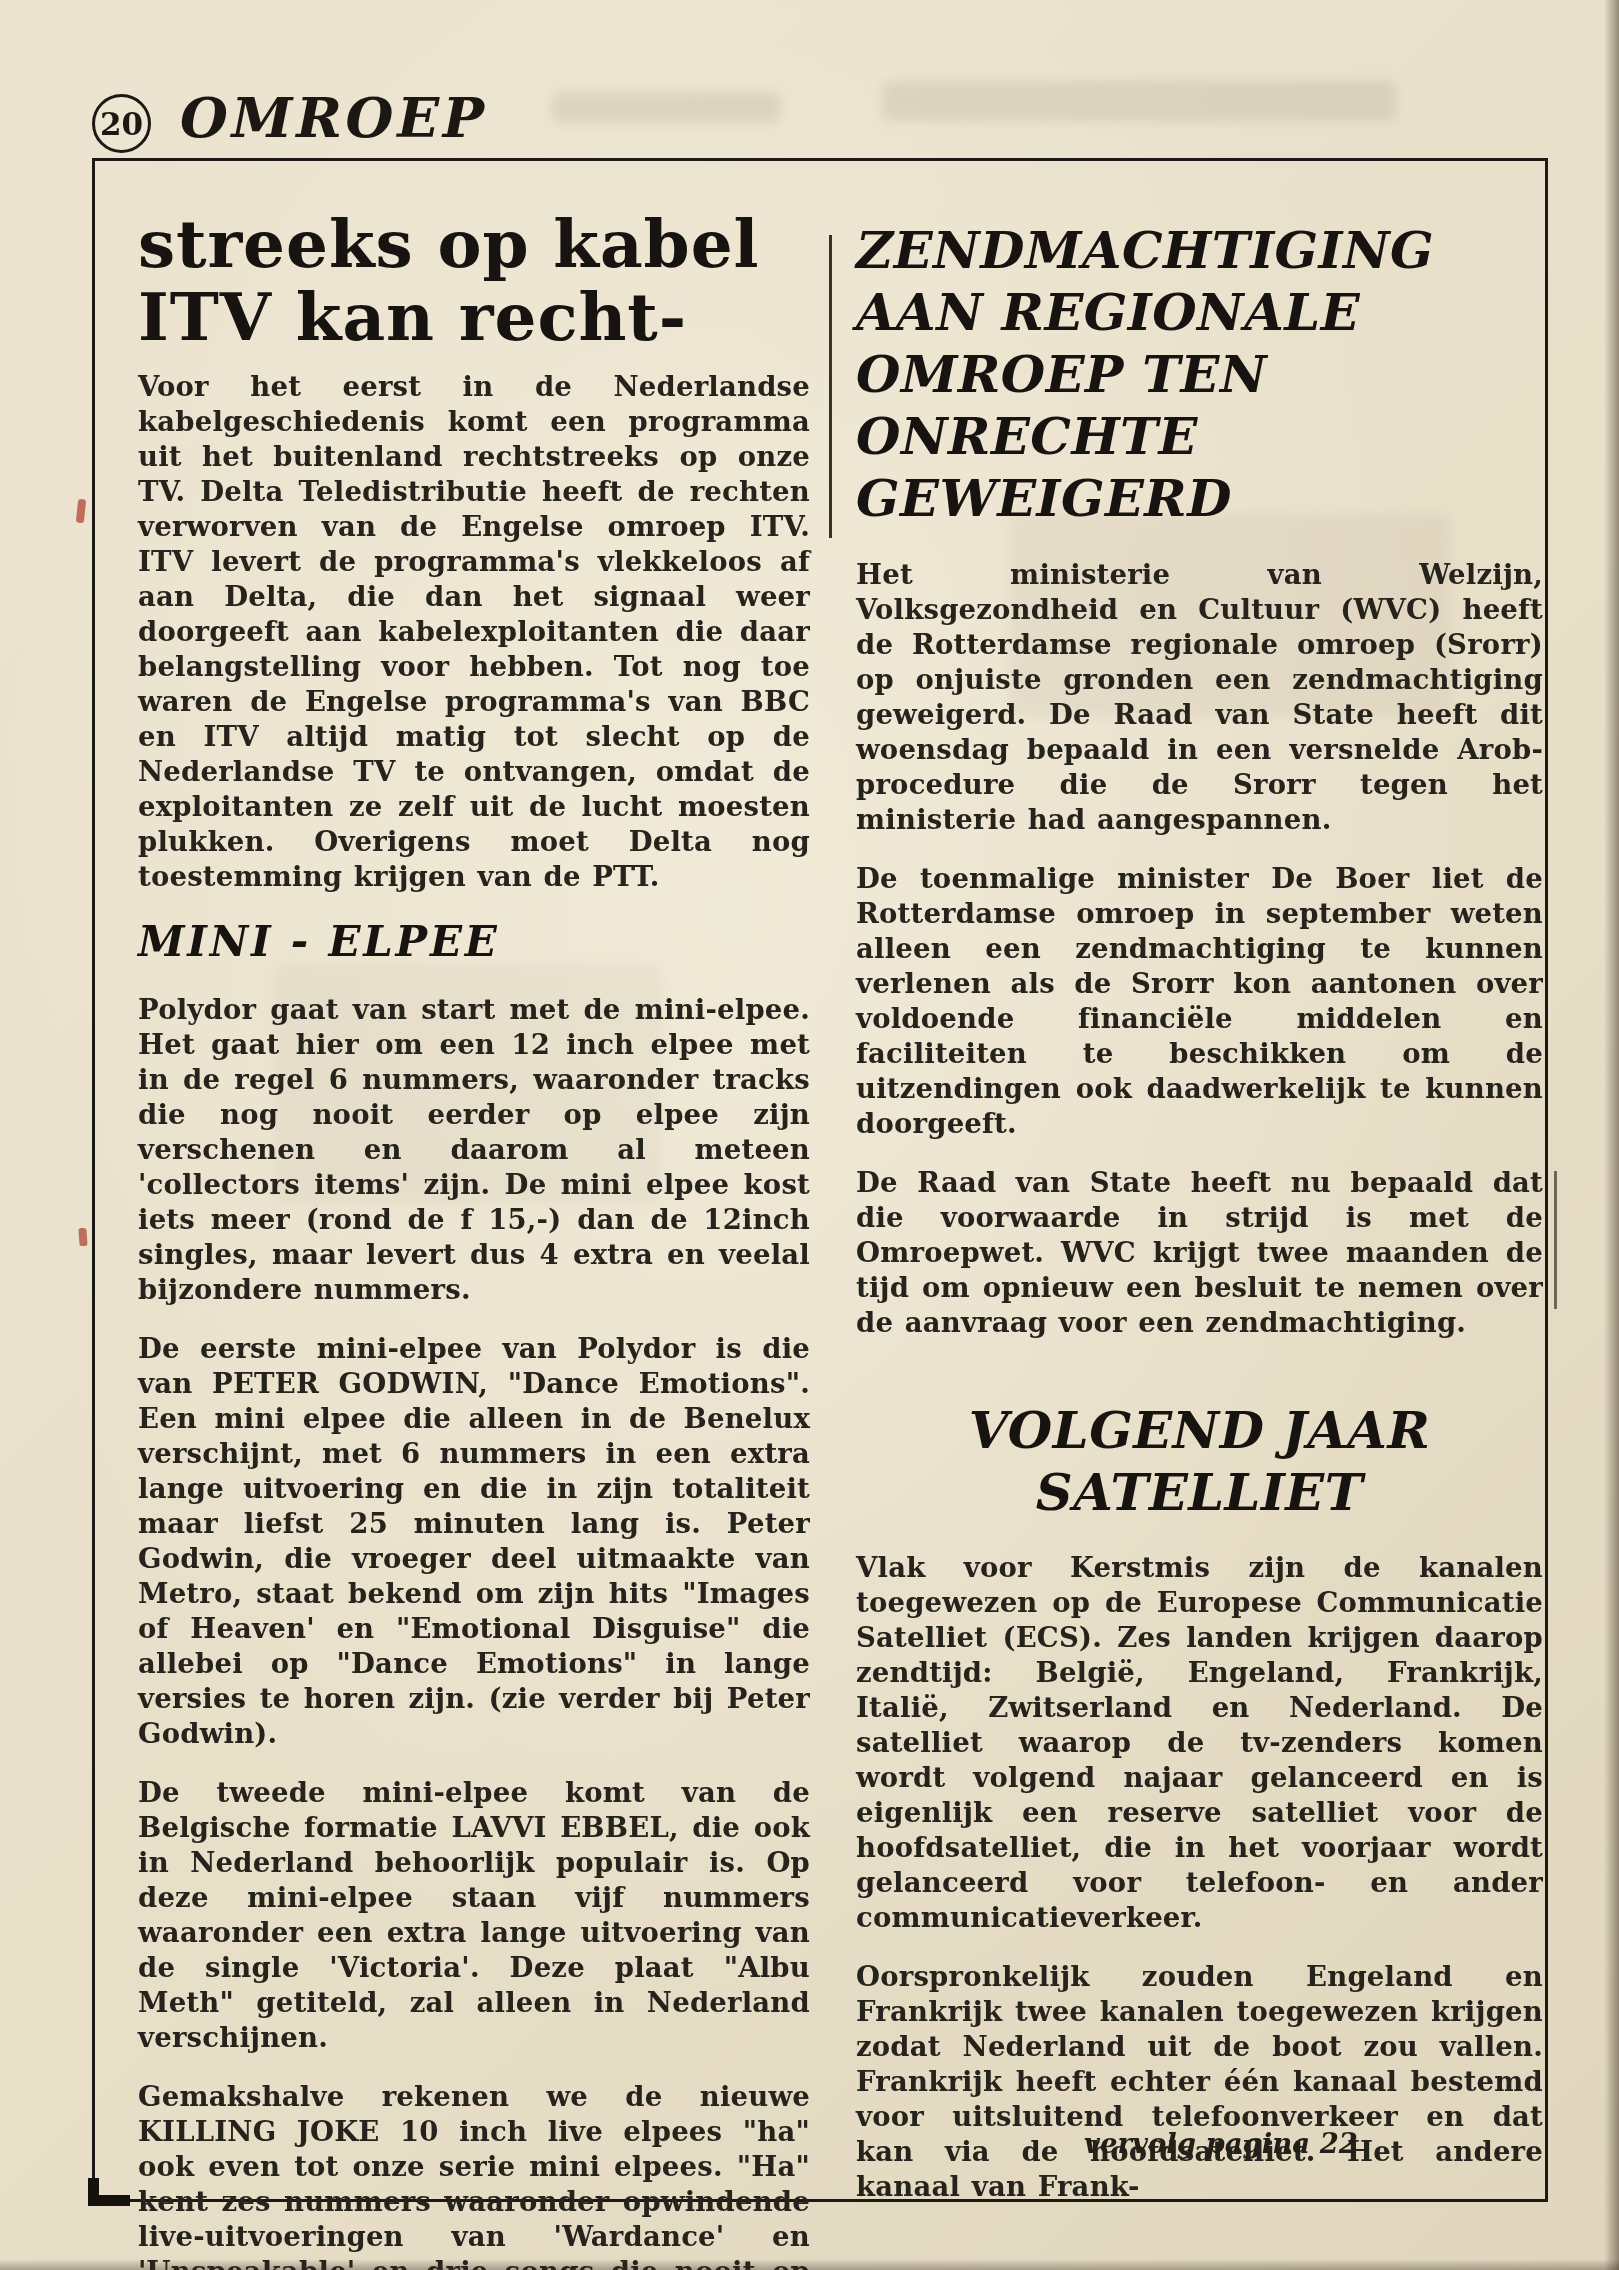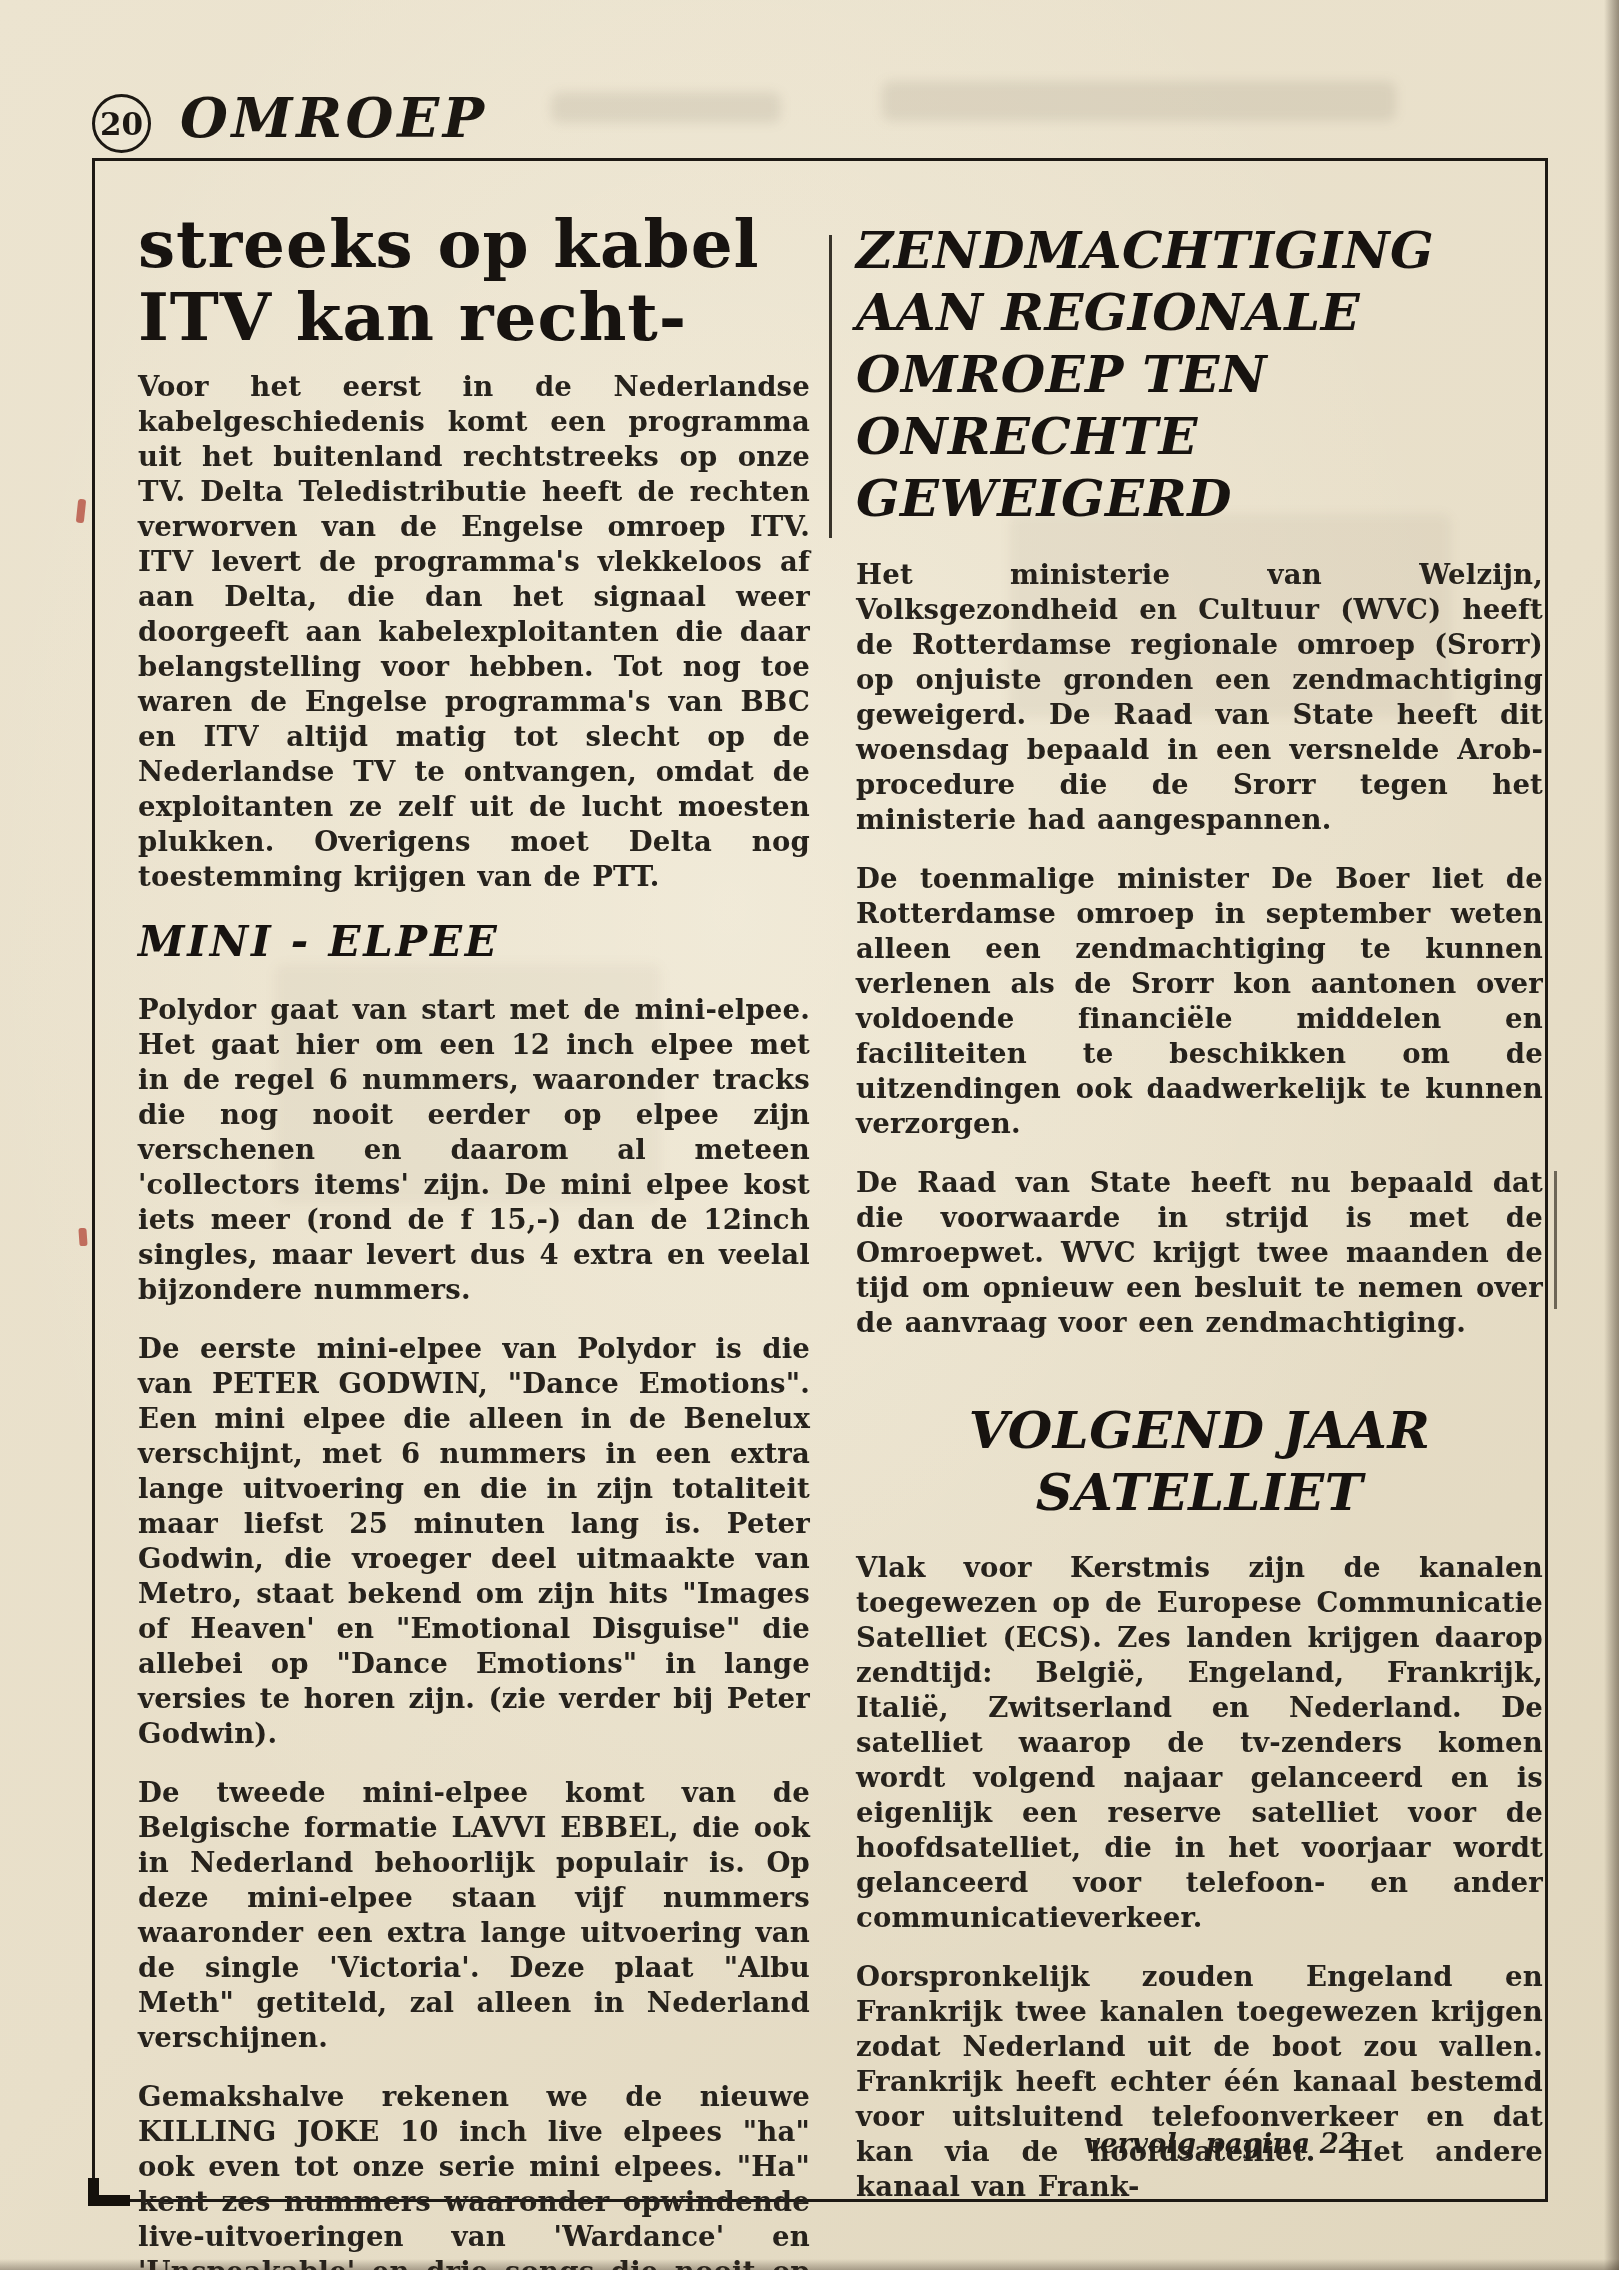--- a/index.html
+++ b/index.html
@@ -183,21 +183,21 @@
 
   <div class="col col-right">
     <h1 class="right-title">
       <span class="tline">ZENDMACHTIGING</span>
       <span class="tline">AAN REGIONALE</span>
       <span class="tline">OMROEP TEN</span>
       <span class="tline">ONRECHTE</span>
       <span class="tline">GEWEIGERD</span>
     </h1>
     <p class="body">Het ministerie van Welzijn, Volksgezondheid en Cultuur (WVC) heeft de Rotterdamse regionale omroep (Srorr) op onjuiste gronden een zendmachtiging geweigerd. De Raad van State heeft dit woensdag bepaald in een versnelde Arob-procedure die de Srorr tegen het ministerie had aangespannen.</p>
-    <p class="body">De toenmalige minister De Boer liet de Rotterdamse omroep in september weten alleen een zendmachtiging te kunnen verlenen als de Srorr kon aantonen over voldoende financiële middelen en faciliteiten te beschikken om de uitzendingen ook daadwerkelijk te kunnen verzorgen.</p>
+    <p class="body">De toenmalige minister De Boer liet de Rotterdamse omroep in september weten alleen een zendmachtiging te kunnen verlenen als de Srorr kon aantonen over voldoende financiële middelen en faciliteiten te beschikken om de uitzendingen ook daadwerkelijk te kunnen doorgeeft.</p>
     <p class="body">De Raad van State heeft nu bepaald dat die voorwaarde in strijd is met de Omroepwet. WVC krijgt twee maanden de tijd om opnieuw een besluit te nemen over de aanvraag voor een zendmachtiging.</p>
 
     <h1 class="right-title second">
       <span class="tline">VOLGEND JAAR</span>
       <span class="tline">SATELLIET</span>
     </h1>
     <p class="body">Vlak voor Kerstmis zijn de kanalen toegewezen op de Europese Communicatie Satelliet (ECS). Zes landen krijgen daarop zendtijd: België, Engeland, Frankrijk, Italië, Zwitserland en Nederland. De satelliet waarop de tv-zenders komen wordt volgend najaar gelanceerd en is eigenlijk een reserve satelliet voor de hoofdsatelliet, die in het voorjaar wordt gelanceerd voor telefoon- en ander communicatieverkeer.</p>
     <p class="body">Oorspronkelijk zouden Engeland en Frankrijk twee kanalen toegewezen krijgen zodat Nederland uit de boot zou vallen. Frankrijk heeft echter één kanaal bestemd voor uitsluitend telefoonverkeer en dat kan via de hoofdsatelliet. Het andere kanaal van Frank-</p>
   </div>
 

